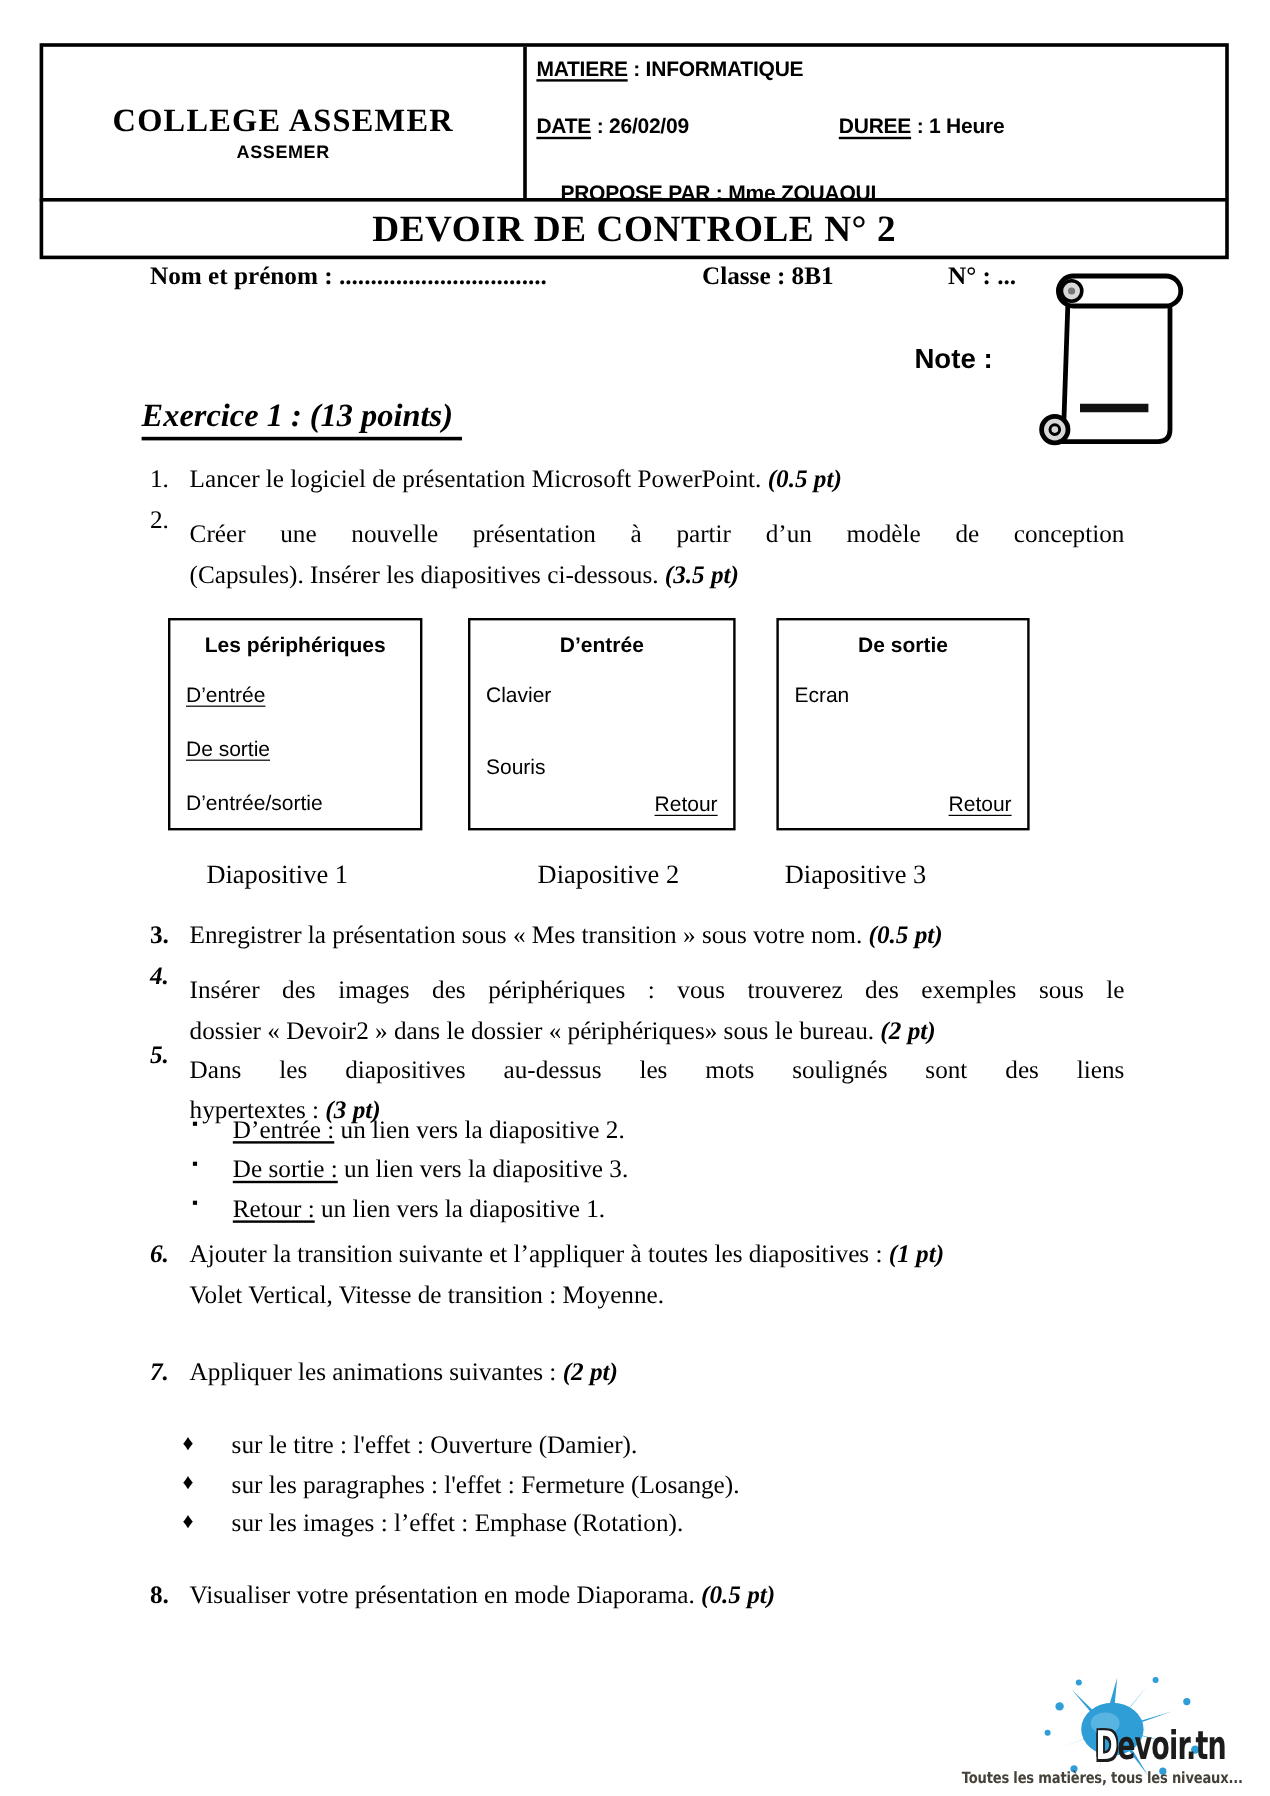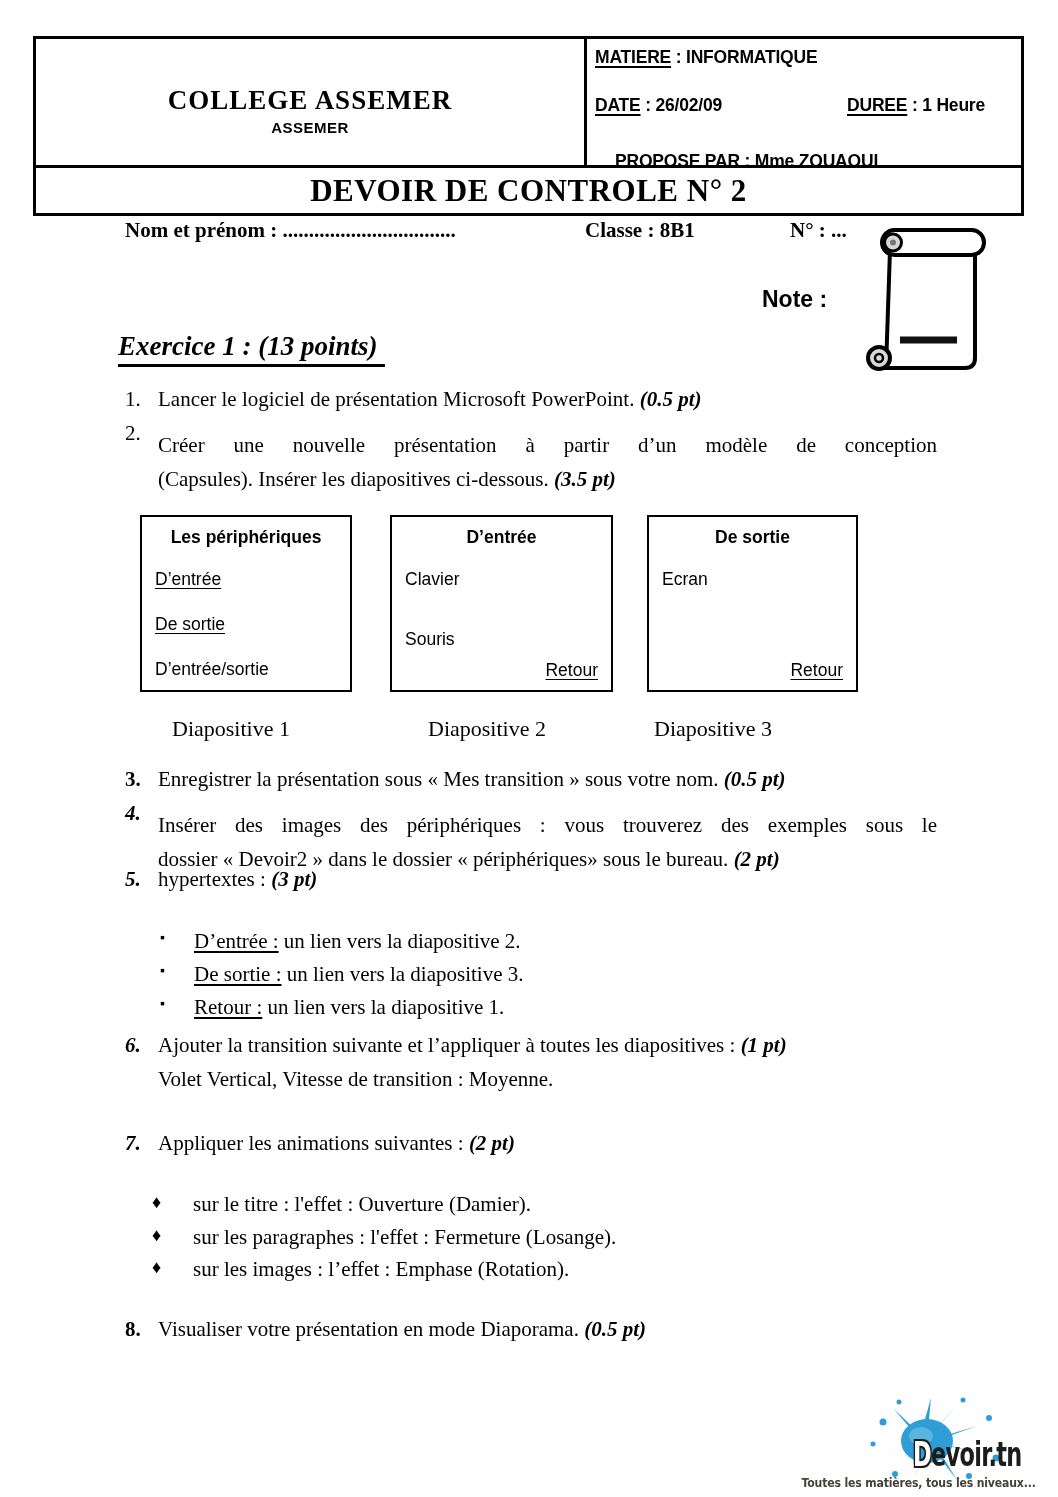--- a/index.html
+++ b/index.html
@@ -6,21 +6,21 @@
   html,body { background:#ffffff; }
   .page {
     position:relative; width:1058px; height:1497px; margin:0 auto;
     background:#ffffff; color:#000;
     font-family:"Liberation Serif", serif; overflow:hidden;
   }
 
   
   .hdr-table { position:absolute; left:33px; top:36px; width:991px; height:180px; }
   .hdr-row1 { position:absolute; left:0; top:0; width:100%; height:132px; border:3px solid #000; display:flex; }
-  .hdr-left { width:551px; border-right:3px solid #000; display:flex; flex-direction:column; align-items:center; justify-content:center; padding-top:16px; }
+  .hdr-left { width:403px; border-right:3px solid #000; display:flex; flex-direction:column; align-items:center; justify-content:center; padding-top:16px; }
   .school { font-size:27px; font-weight:bold; letter-spacing:1px; }
   .city { font-family:"Liberation Sans", sans-serif; font-size:15px; font-weight:bold; margin-top:3px; letter-spacing:0.5px; }
   .hdr-right { flex:1; position:relative; font-family:"Liberation Sans", sans-serif; font-weight:bold; font-size:17.5px; letter-spacing:-0.2px; }
   .hdr-line { position:absolute; white-space:nowrap; }
   .ul { text-decoration:underline; text-underline-offset:3px; text-decoration-thickness:2px; }
   .hdr-title-row { position:absolute; left:0; top:129px; width:100%; height:51px; border:3px solid #000; background:#fff;
                    text-align:center; line-height:46px; font-size:31px; font-weight:bold; letter-spacing:0.5px; }
 
   
   .identity { position:absolute; left:125px; top:218px; width:900px; height:28px; font-weight:bold; font-size:21px; }
@@ -139,36 +139,37 @@
     <div class="slide-item" style="top:52px;">Clavier</div>
     <div class="slide-item" style="top:97px;margin-top:15px;">Souris</div>
     <div class="slide-footer">Retour</div>
   </div>
   <div class="slide-box" style="left:647px; width:211px;">
     <div class="slide-title">De sortie</div>
     <div class="slide-item" style="top:52px;">Ecran</div>
     <div class="slide-footer">Retour</div>
   </div>
   <div class="slide-label" style="left:172px;">Diapositive 1</div>
-  <div class="slide-label" style="left:428px;">Diapositive 2</div>
+  <div class="slide-label" style="left:448px;">Diapositive 2</div>
   <div class="slide-label" style="left:654px;">Diapositive 3</div>
 
   <div class="item" style="top:762px;">
     <span class="mk mk-b">3.</span>
     <span>Enregistrer la présentation sous « Mes transition » sous votre nom. </span><span class="pts">(0.5 pt)</span>
   </div>
 
   <div class="item" style="top:796px;">
     <span class="mk mk-bi">4.</span>
     <div class="jline">Insérer des images des périphériques : vous trouverez des exemples sous le</div>
     <div><span>dossier « Devoir2 » dans le dossier « périphériques» sous le bureau. </span><span class="pts">(2 pt)</span></div>
   </div>
 
   <div class="item" style="top:862px;">
     <span class="mk mk-bi">5.</span>
+    <div class="jline">Dans les diapositives au-dessus les mots soulignés sont des liens</div>
     <div><span>hypertextes : </span><span class="pts">(3 pt)</span></div>
   </div>
 
   <div class="hb" style="top:929px;">
     <span class="blt">▪</span>
     <span class="lead">D’entrée :</span><span> un lien vers la diapositive 2.</span>
   </div>
   <div class="hb" style="top:962px;">
     <span class="blt">▪</span>
     <span class="lead">De sortie :</span><span> un lien vers la diapositive 3.</span>

